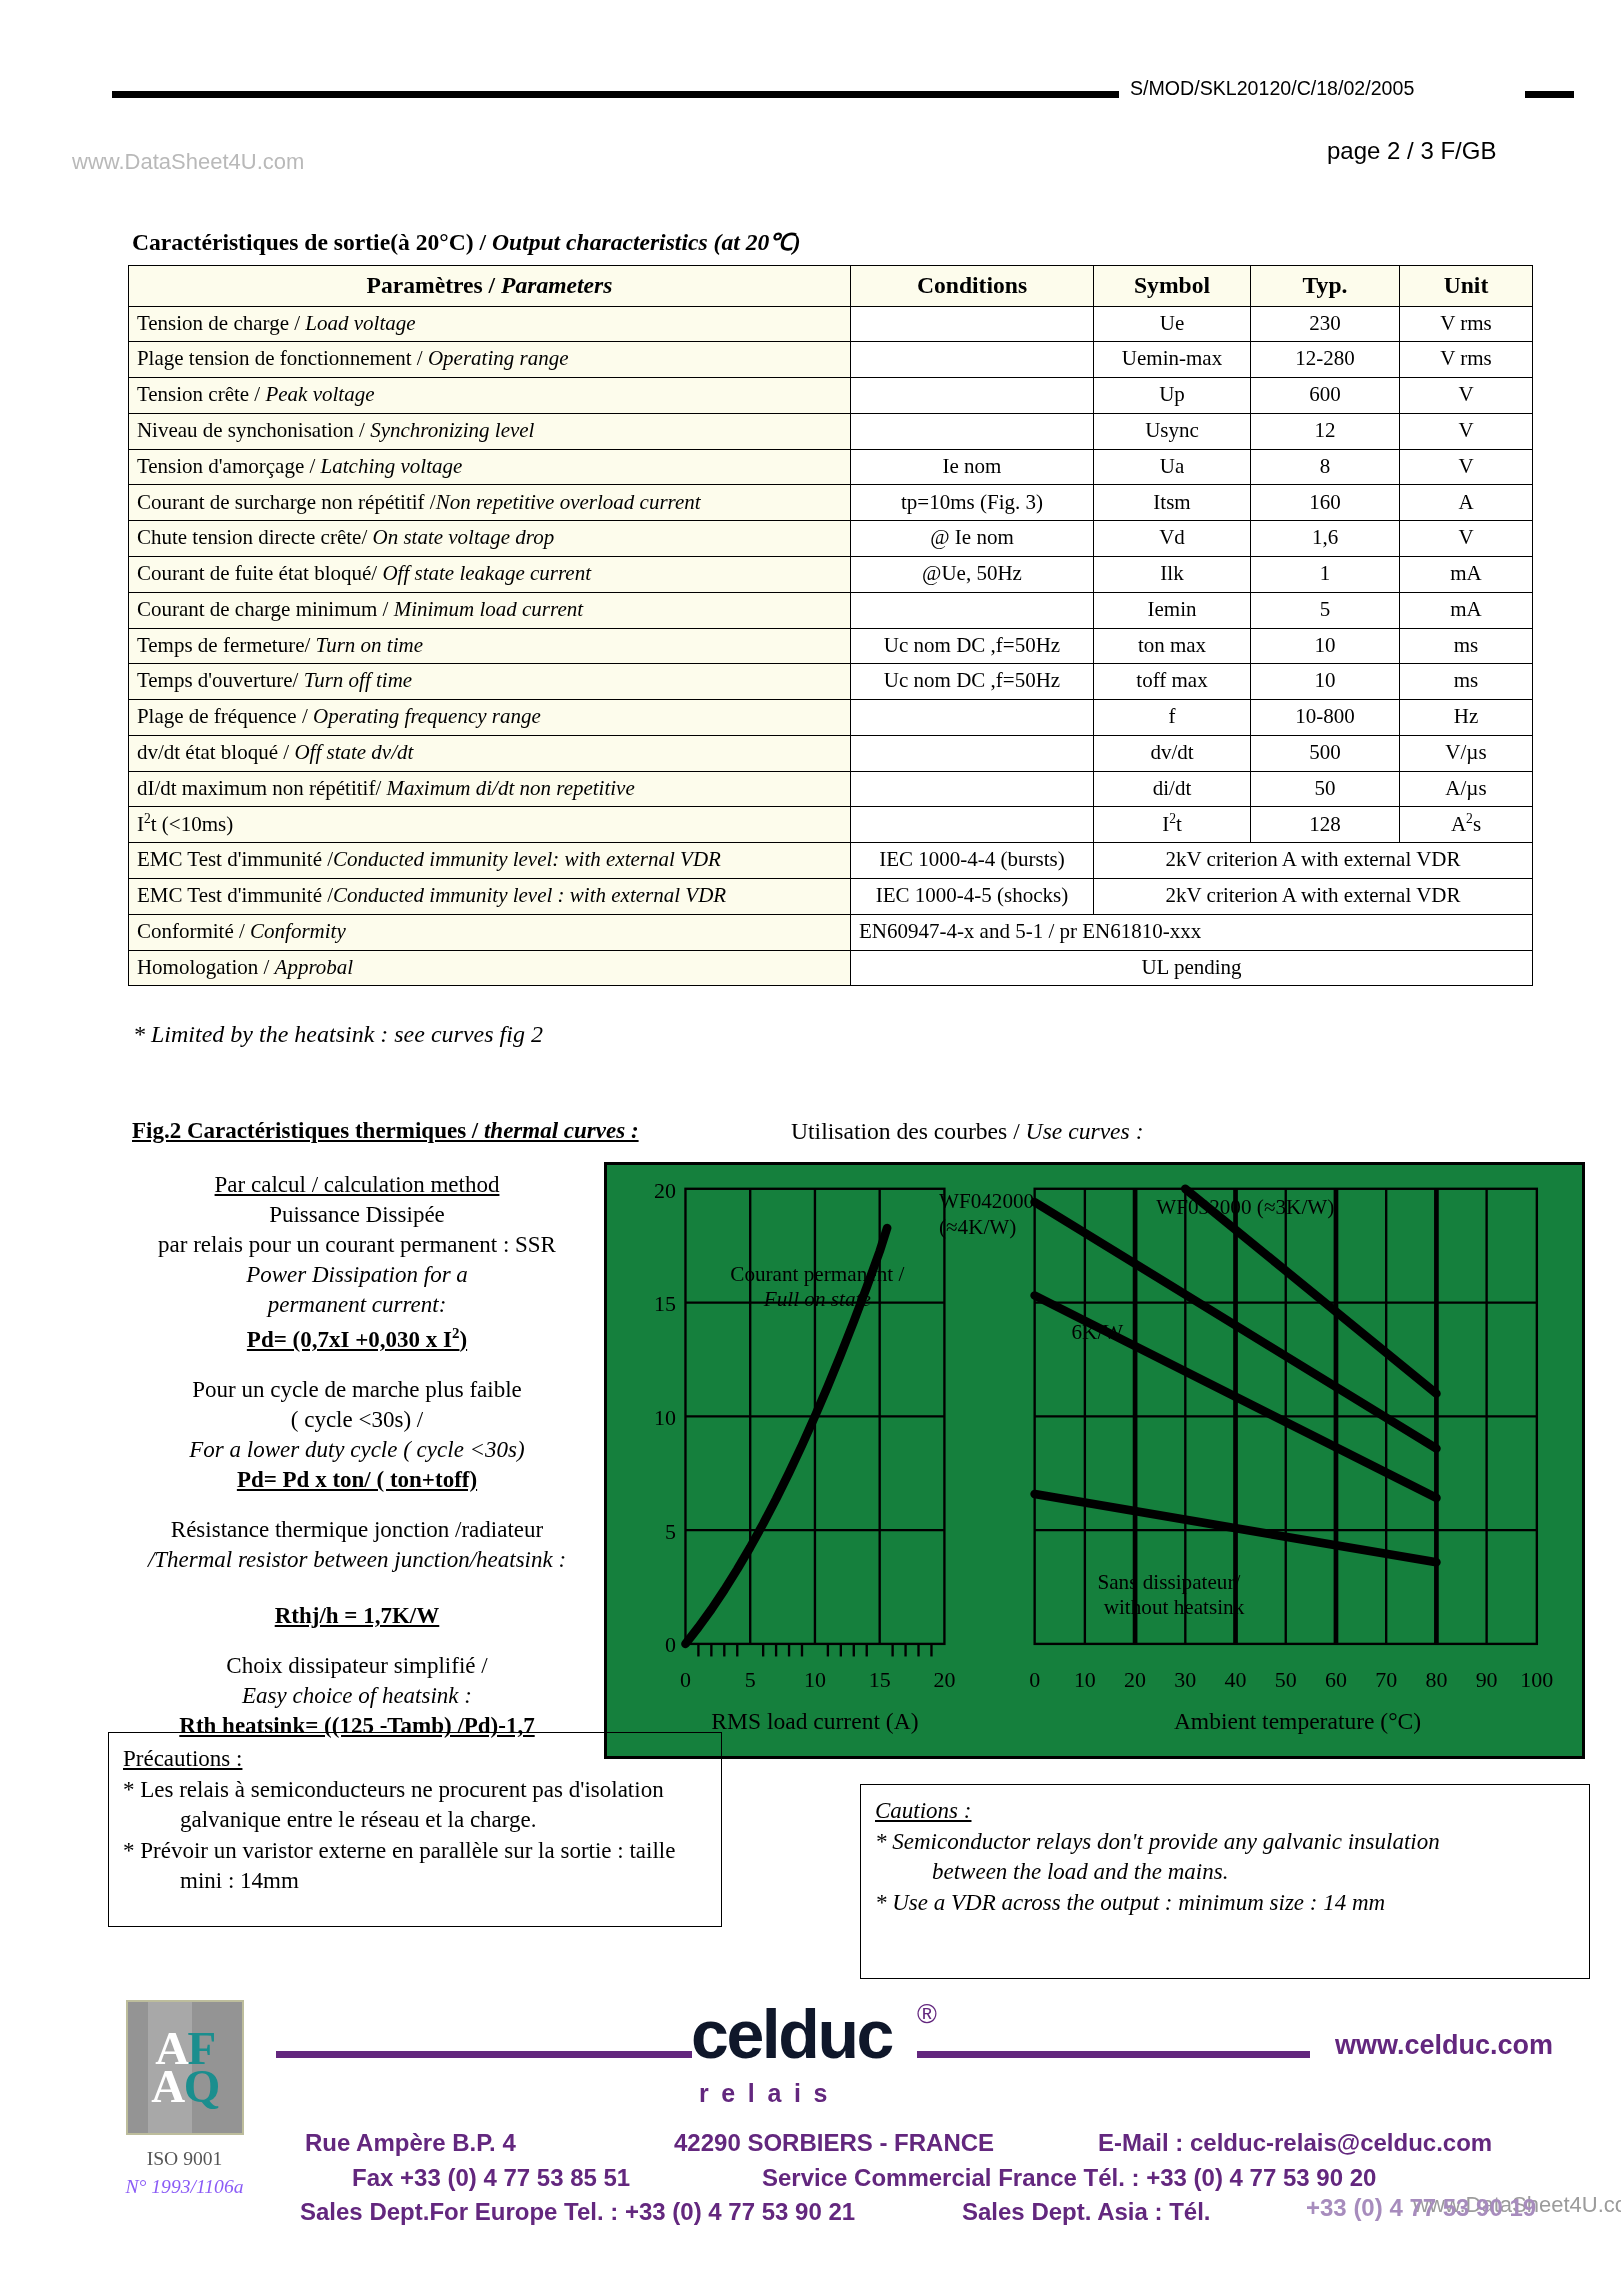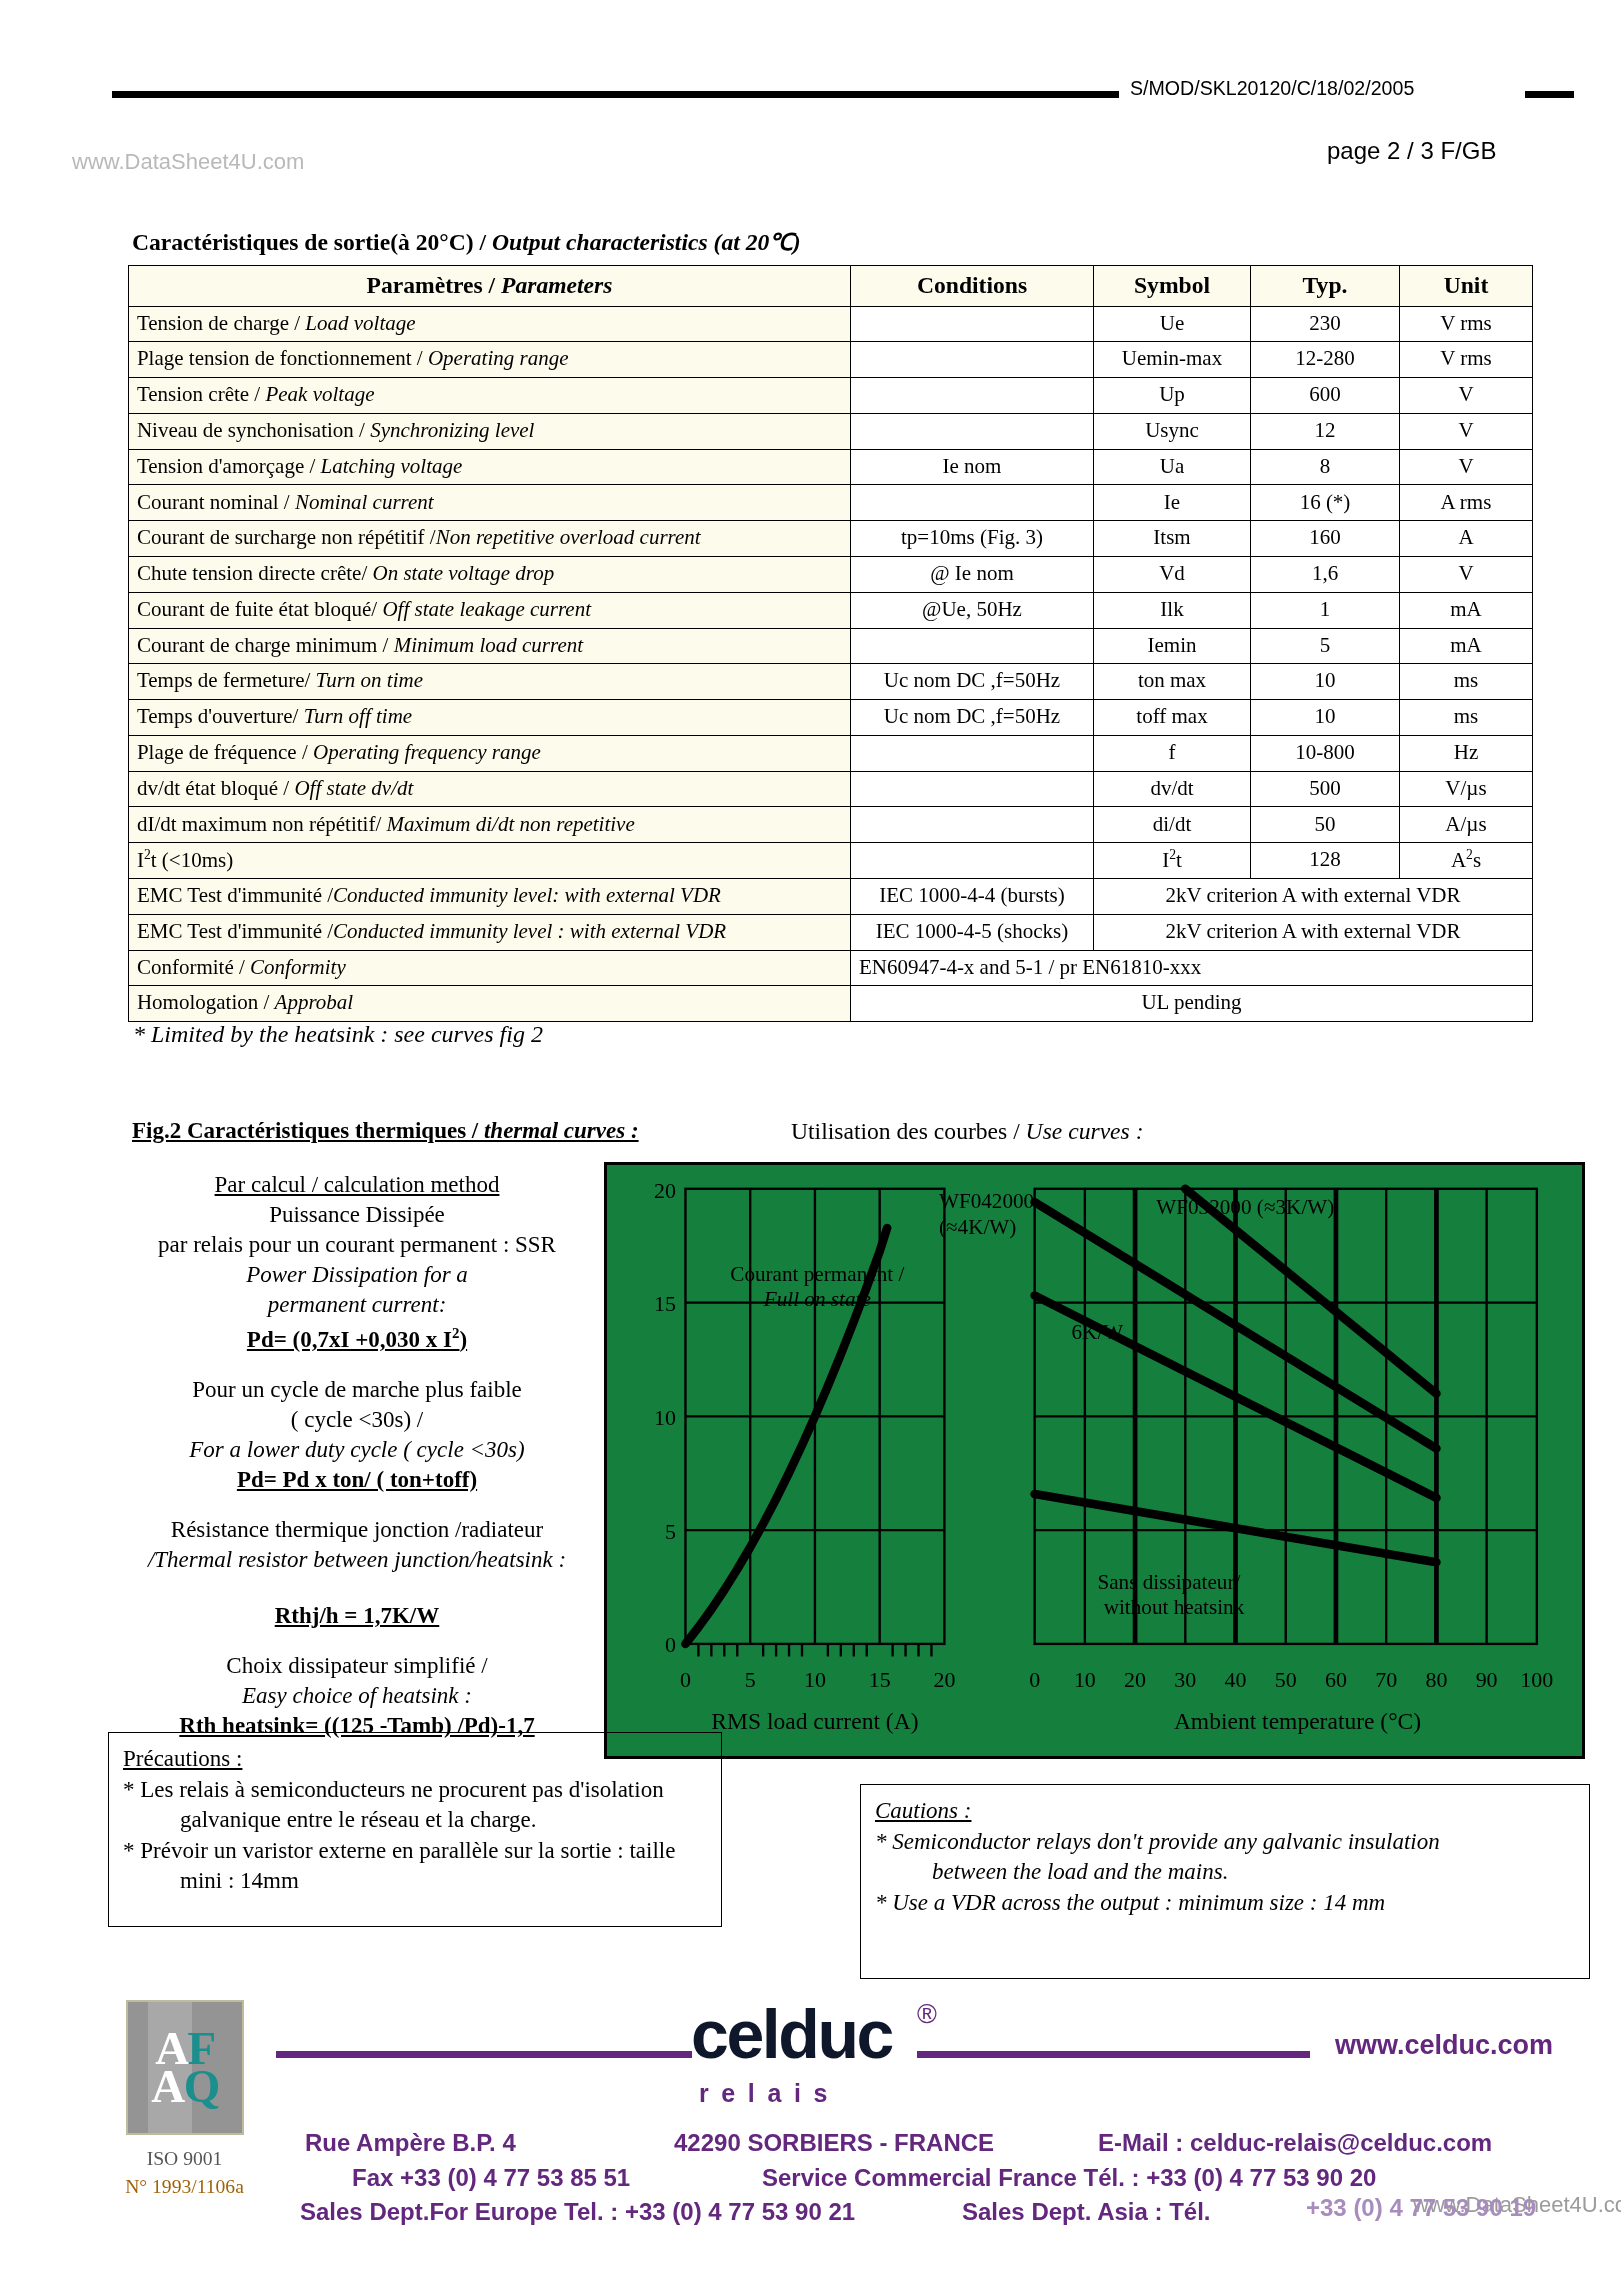--- a/index.html
+++ b/index.html
@@ -76,21 +76,21 @@
   .caut .ttl{font-style:italic;}
   .ind{display:block;padding-left:57px;}
 
   
   .afaq{position:absolute;left:126px;top:2000px;width:118px;height:135px;border:2.4px solid #bdbd9c;background:#949494;box-sizing:border-box;}
   .afaq .band{position:absolute;left:20.4px;top:0;width:44px;height:100%;background:#a8a8a8;}
   .afaq .letters{position:absolute;left:0;top:0;width:100%;height:100%;display:flex;flex-direction:column;align-items:center;justify-content:center;font-family:"Liberation Serif",serif;font-weight:bold;font-size:47px;line-height:0.80;letter-spacing:-1.6px;}
   .afaq .l1{color:#ffffff;}
   .afaq .l1 .teal{color:#1b8e8e;}
   .iso1{position:absolute;left:118px;top:2148px;width:133px;text-align:center;font-size:19.6px;color:#555;}
-  .iso2{position:absolute;left:110px;top:2176px;width:149px;text-align:center;font-size:19.6px;color:#a16207;}
+  .iso2{position:absolute;left:110px;top:2176px;width:149px;text-align:center;font-size:19.6px;color:#8b5cf6;font-style:italic;}
 
   .celduc{position:absolute;left:691px;top:2000px;font-family:"Liberation Sans",sans-serif;font-weight:bold;font-size:68px;color:#0f172a;letter-spacing:-2.4px;line-height:1;}
   .reg{position:absolute;left:917px;top:1999px;font-size:27px;color:#63277e;font-family:"Liberation Sans",sans-serif;}
   .relais{position:absolute;left:699px;top:2079px;font-family:"Liberation Sans",sans-serif;font-weight:bold;font-size:25px;color:#63277e;letter-spacing:12.6px;}
   .bar-left{position:absolute;left:276px;top:2051px;width:416px;height:7px;background:#63277e;}
   .bar-right{position:absolute;left:917px;top:2051px;width:393px;height:7px;background:#63277e;}
   .weburl{position:absolute;left:1335px;top:2030px;font-family:"Liberation Sans",sans-serif;font-weight:bold;font-size:27px;color:#63277e;white-space:nowrap;}
 
   .fline{position:absolute;font-family:"Liberation Sans",sans-serif;font-weight:bold;font-size:24px;color:#63277e;white-space:nowrap;}
   .f1a{left:305px;top:2129px;}
@@ -162,27 +162,20 @@
           <td class="s">Usync</td>
           <td class="t">12</td>
           <td class="u">V</td>
         </tr>
     <tr>
           <td class="p"><span>Tension d'amorçage / </span><i>Latching voltage</i></td>
           <td class="c">Ie nom</td>
           <td class="s">Ua</td>
           <td class="t">8</td>
           <td class="u">V</td>
-        </tr>
-    <tr>
-          <td class="p"><span>Courant nominal  / </span><i>Nominal current</i></td>
-          <td class="c"></td>
-          <td class="s">Ie</td>
-          <td class="t">16 (*)</td>
-          <td class="u">A rms</td>
         </tr>
     <tr>
           <td class="p"><span>Courant de surcharge non répétitif  /</span><i>Non repetitive overload current</i></td>
           <td class="c">tp=10ms  (Fig. 3)</td>
           <td class="s">Itsm</td>
           <td class="t">160</td>
           <td class="u">A</td>
         </tr>
     <tr>
           <td class="p"><span>Chute tension directe crête/ </span><i>On state voltage drop</i></td>

